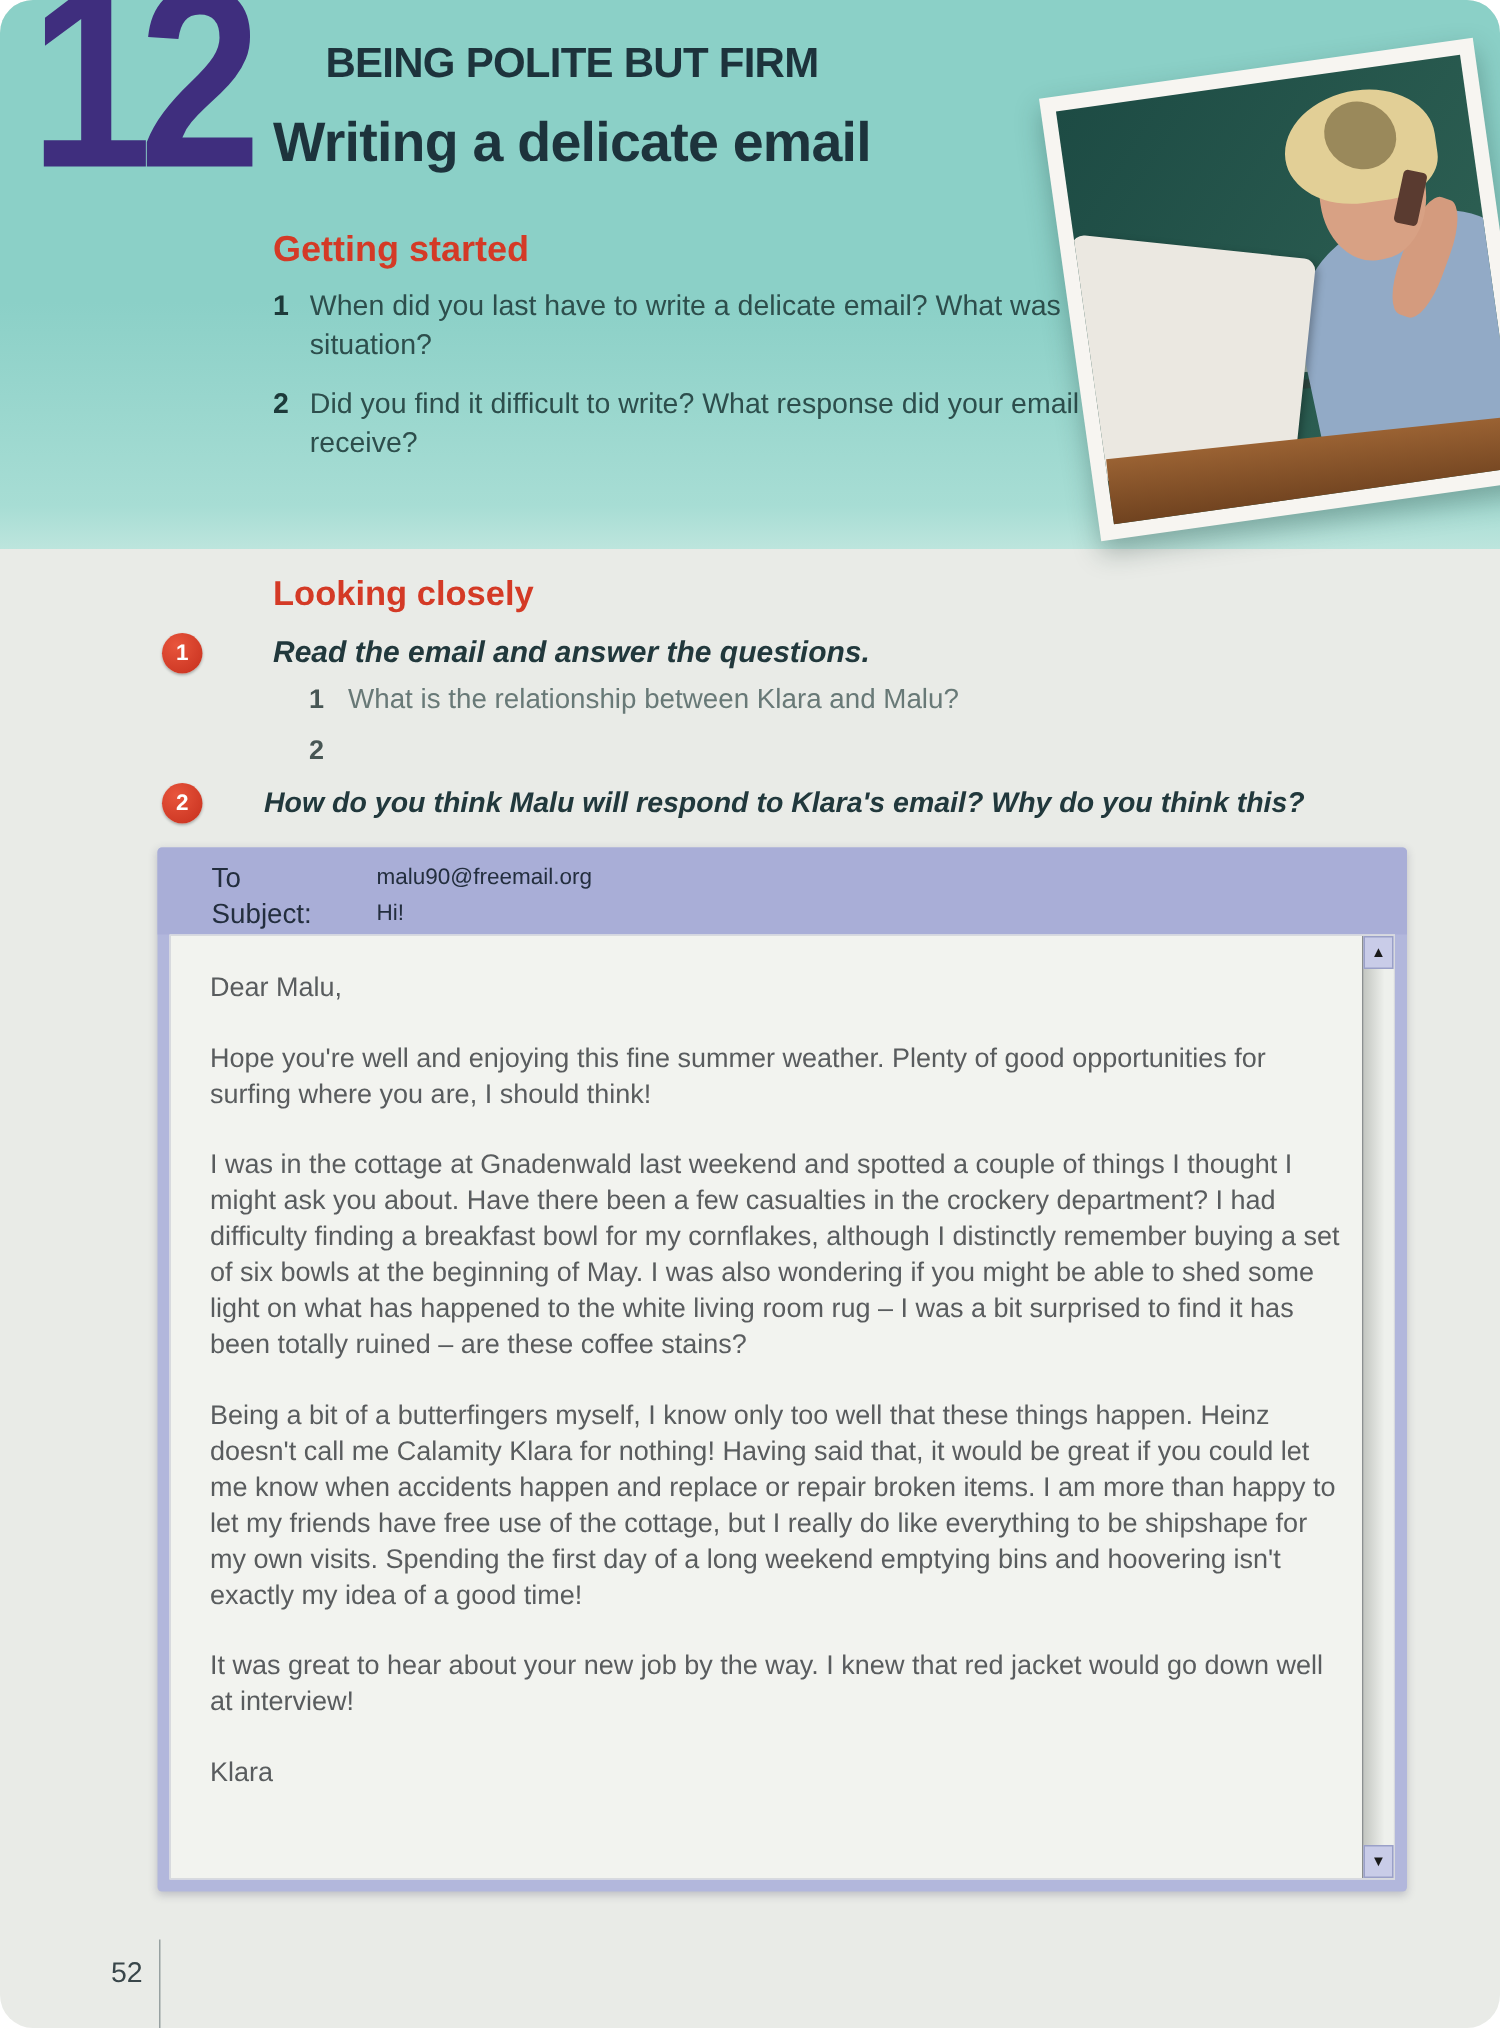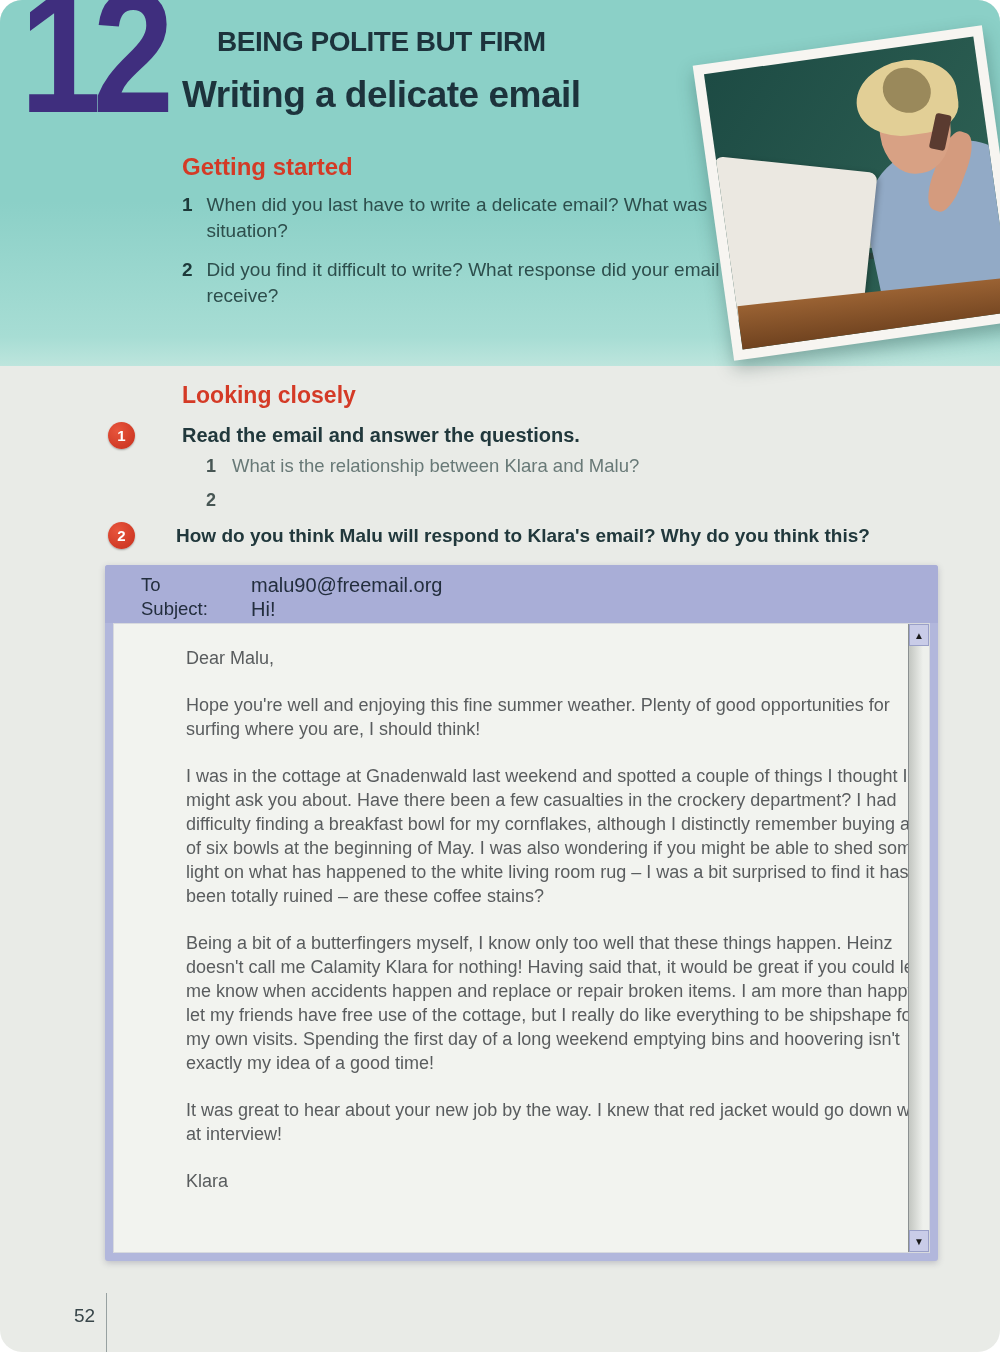--- a/index.html
+++ b/index.html
@@ -46,40 +46,40 @@
   .woman-arm{position:absolute;right:10%;top:32%;width:11%;height:30%;background:#d49b7e;border-radius:40%;transform:rotate(28deg);}
   .phone{position:absolute;right:14%;top:26%;width:6%;height:13%;background:#5a3b30;border-radius:3px;transform:rotate(20deg);}
 
   
   .lc-heading{position:absolute;left:182px;top:382px;font-size:23px;font-weight:bold;color:var(--red);}
   .badge{position:absolute;width:27px;height:27px;border-radius:50%;
     background:radial-gradient(circle at 35% 30%,#e8553c,#c62f1d);color:#fff;font-weight:bold;font-size:15px;
     display:flex;align-items:center;justify-content:center;box-shadow:0 1px 2px rgba(0,0,0,.3);}
   .badge-1{left:108px;top:422px;}
   .badge-2{left:108px;top:522px;}
-  .lc-instruction{position:absolute;font-weight:bold;color:#21383c;font-size:20px;}
+  .lc-instruction{position:absolute;font-weight:bold;color:#21383c;font-size:20px;font-style:italic;}
   .lc-instr-1{left:182px;top:424px;}
   .lc-instr-2{left:176px;top:525px;font-size:19px;width:810px;}
   .lc-questions{position:absolute;left:206px;top:454px;}
   .lc-q{display:flex;gap:16px;margin-bottom:10px;}
   .lc-qnum{font-weight:bold;color:#475654;font-size:18px;line-height:24px;}
   .lc-qtext{color:var(--question_gray);font-size:18.5px;line-height:24px;}
 
   
   .email{position:absolute;left:105px;top:565px;width:833px;height:696px;
     background:var(--email_frame);border-radius:3px;box-shadow:0 2px 6px rgba(60,60,90,.25);}
   .email-header{position:absolute;left:0;top:0;right:0;height:58px;background:var(--email_header_bg);
     border-radius:3px 3px 0 0;padding:8px 0 0 36px;}
   .email-row{display:flex;line-height:24px;}
   .email-label{width:110px;font-size:18.5px;color:var(--email_header_text);}
-  .email-value{font-size:20px;color:var(--email_header_text);}
+  .email-value{font-size:15px;color:var(--email_header_text);}
   .email-body{position:absolute;left:8px;right:8px;top:58px;bottom:8px;background:var(--email_body_bg);
     border:1px solid #d8dade;}
   .email-content{position:absolute;left:0;right:21px;top:0;bottom:0;padding:22px 12px 10px 26px;overflow:hidden;}
-  .email-p{color:var(--email_text);font-size:18px;line-height:24px;margin-bottom:23px;width:758px;margin-left:46px;}
+  .email-p{color:var(--email_text);font-size:18px;line-height:24px;margin-bottom:23px;width:758px;}
   .email-p:last-child{margin-bottom:0;}
 
   
   .scrollbar{position:absolute;right:0;top:0;bottom:0;width:21px;
     background:linear-gradient(to right,#c3c6c1 0%,#eef0ec 70%);border-left:1px solid #8b8f90;}
   .scroll-btn{position:absolute;left:0;right:0;height:22px;background:#c9cce8;border:1px solid #9aa0c8;
     display:flex;align-items:center;justify-content:center;font-size:10px;color:#1a1a1a;cursor:pointer;}
   .scroll-up{top:0;}
   .scroll-down{bottom:0;}
 

